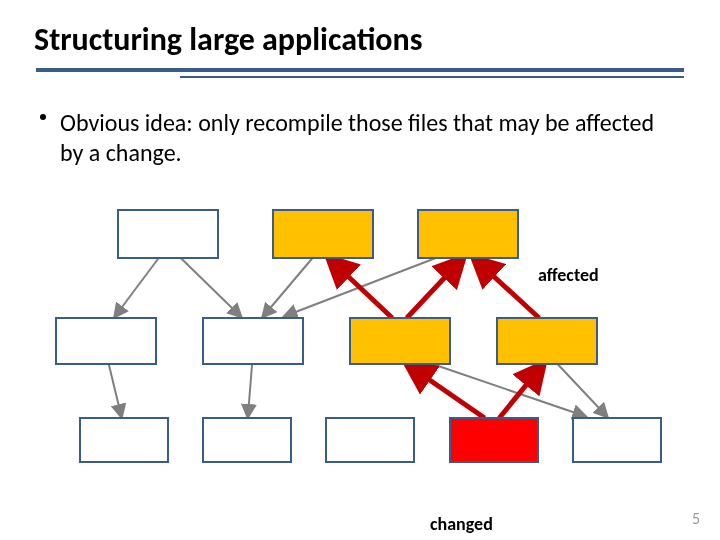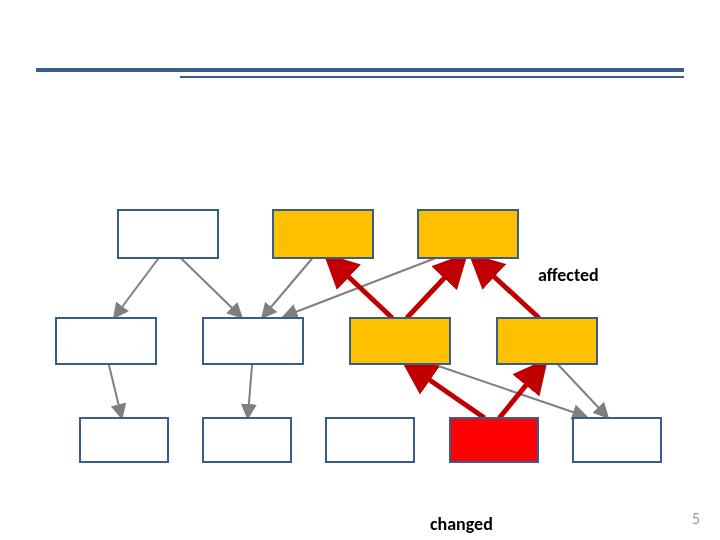--- a/index.html
+++ b/index.html
@@ -17,23 +17,28 @@
   .w{fill:#fff;}
   .y{fill:#ffc000;}
   .r{fill:#ff0000;}
   .ga{stroke:#7f7f7f;stroke-width:2;fill:#7f7f7f;}
   .ra{stroke:#c00000;stroke-width:5;fill:#c00000;}
 </style>
 </head>
 <body>
 
 <div class="slide">
+  <div class="title">Structuring large applications</div>
   <div class="rule1"></div>
   <div class="rule2" style="left:180px;width:504px;"></div>
 
+  <div class="bullet">
+    <span class="dot"></span>
+    <span class="txt">Obvious idea: only recompile those files that may be affected by a change.</span>
+  </div>
 
   <svg width="720" height="540">
     <defs>
       <marker id="gah" markerWidth="8" markerHeight="8" refX="6" refY="4" orient="auto">
         <path d="M0,0 L8,4 L0,8 Z" fill="#7f7f7f"></path>
       </marker>
       <marker id="rah" markerWidth="7" markerHeight="7" refX="5" refY="3.5" orient="auto">
         <path d="M0,0 L7,3.5 L0,7 Z" fill="#c00000"></path>
       </marker>
     </defs>

